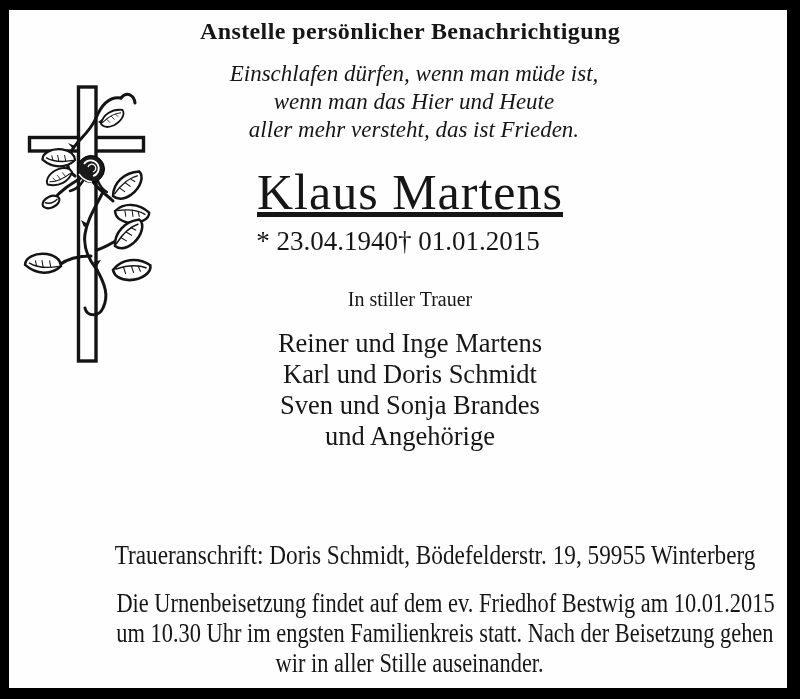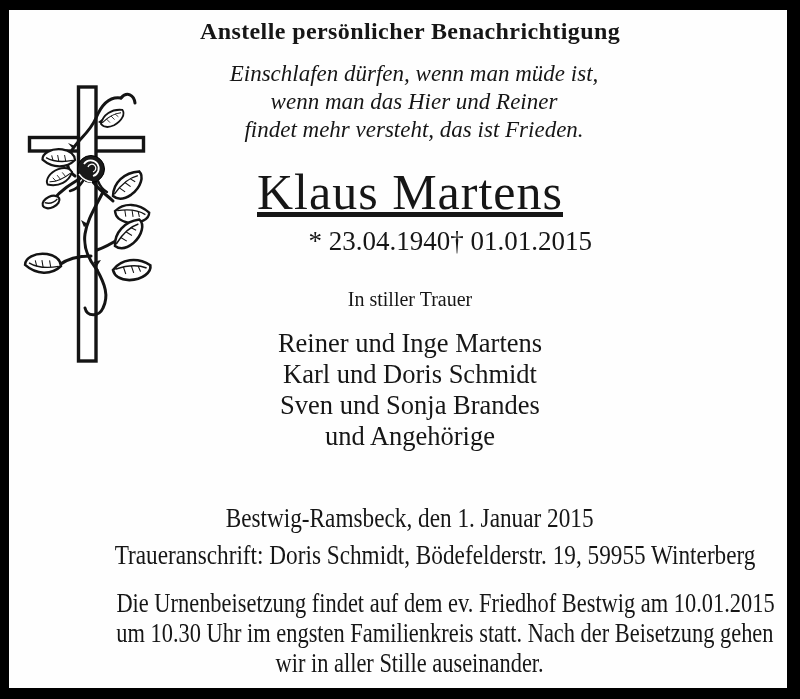--- a/index.html
+++ b/index.html
@@ -41,21 +41,21 @@
     line-height: 54px;
     letter-spacing: 1px;
     text-decoration: underline;
   }
   .dates-row {
     position: absolute;
     top: 216px; left: 0; right: 0;
     margin: 0 auto;
     width: 388px;
     display: flex;
-    justify-content: flex-end;
+    justify-content: center;
     font-size: 27px;
   }
   .mourning-intro {
     top: 278px;
     font-size: 20px;
   }
   .mourners {
     top: 318px;
     font-size: 26.5px;
     line-height: 31px;
@@ -135,43 +135,40 @@
         <path d="M73,93 a4,4 0 1 1 5,5" fill="none" stroke="#fff" stroke-width="1.3"></path>
         <path d="M64,100 q5,7 13,8" fill="none" stroke="#fff" stroke-width="1.4"></path>
         <path d="M68,107 q-5,8 -13,10 M83,107 q3,8 9,11" fill="none" stroke="#141414" stroke-width="2.4" stroke-linecap="round"></path>
       </g>
     </svg>
 
     <div class="centered header-line">Anstelle persönlicher Benachrichtigung</div>
 
     <div class="centered quote">
       <div>Einschlafen dürfen, wenn man müde ist,</div>
-      <div>wenn man das Hier und Reiner</div>
-      <div>findet mehr versteht, das ist Frieden.</div>
+      <div>wenn man das Hier und Heute</div>
+      <div>aller mehr versteht, das ist Frieden.</div>
     </div>
 
     <div class="centered deceased-name">Klaus Martens</div>
 
     <div class="dates-row">
       <span>* 23.04.1940</span>
       <span>† 01.01.2015</span>
     </div>
 
     <div class="centered mourning-intro">In stiller Trauer</div>
 
     <div class="centered mourners">
       <div>Reiner und Inge Martens</div>
       <div>Karl und Doris Schmidt</div>
       <div>Sven und Sonja Brandes</div>
       <div>und Angehörige</div>
     </div>
 
-    <div class="centered dateline-wrap">
-      <span class="cond">Bestwig-Ramsbeck, den 1. Januar 2015</span>
-    </div>
 
     <div class="centered address-wrap">
       <span class="cond">Traueranschrift: Doris Schmidt, Bödefelderstr. 19, 59955 Winterberg</span>
     </div>
 
     <div class="centered funeral-info">
       <div>
         <span class="cond">Die Urnenbeisetzung findet auf dem ev. Friedhof Bestwig am 10.01.2015</span>
       </div>
       <div>

